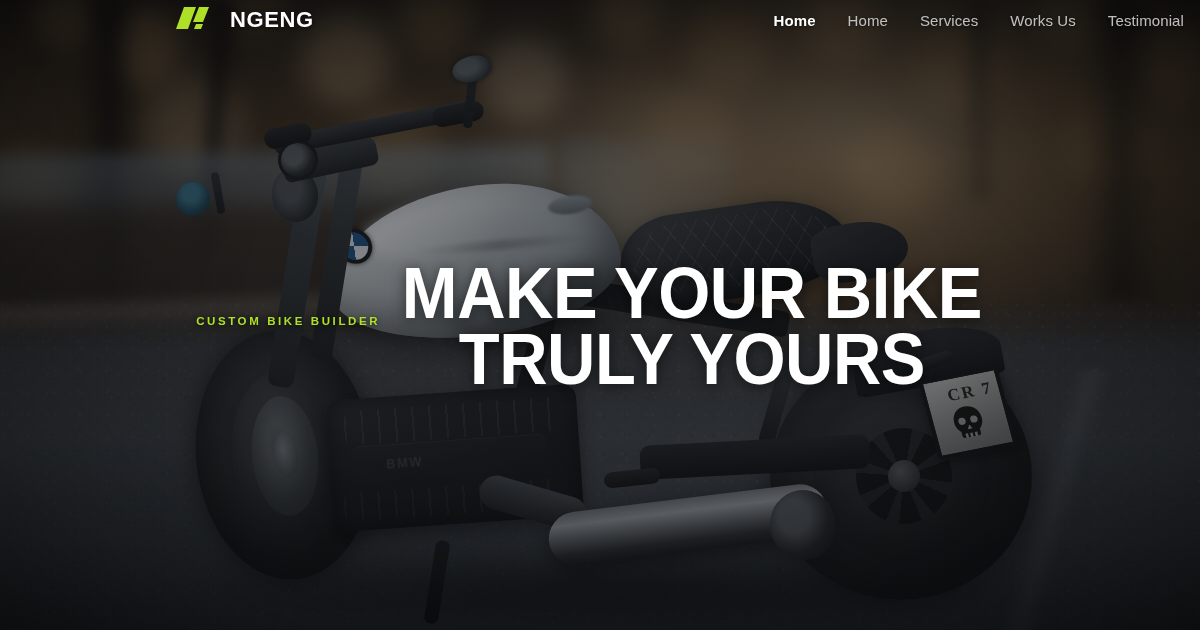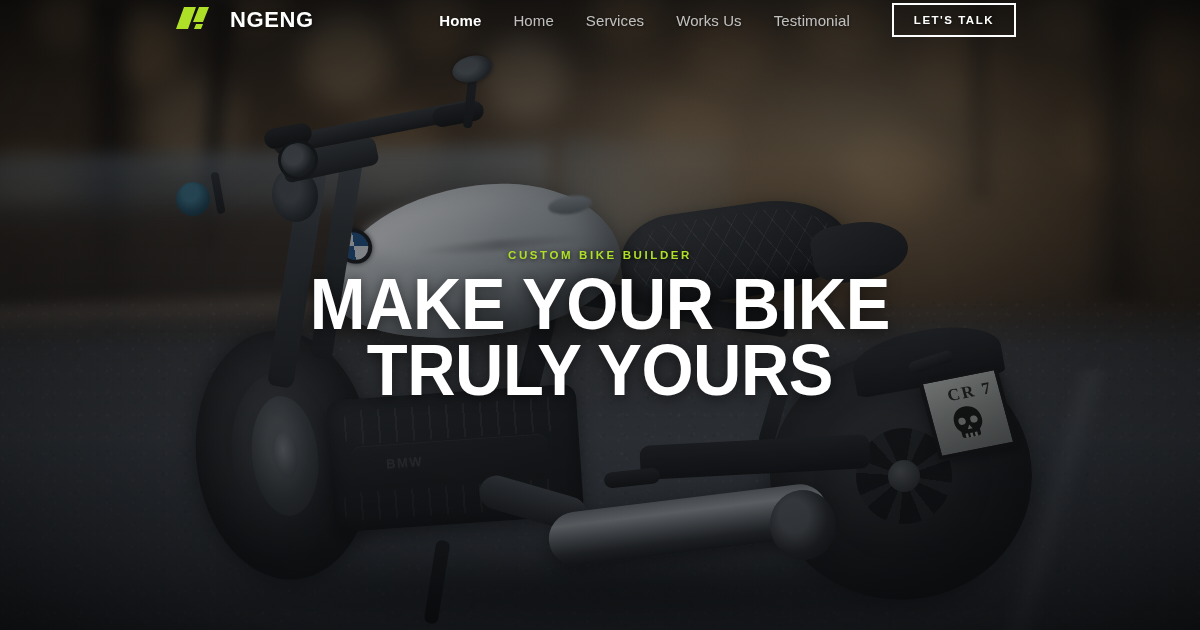--- a/index.html
+++ b/index.html
@@ -418,21 +418,21 @@
     border:2px solid #ffffff; color:#ffffff; background:transparent;
     font-size:11.5px; font-weight:700; letter-spacing:1.5px;
     padding:9px 20px; cursor:pointer; white-space:nowrap;
     font-family:"Liberation Sans", sans-serif;
     text-shadow:0 1px 3px rgba(0,0,0,.5);
   }
 
   
   .hero-copy{
     position:absolute; left:0; top:0; width:1200px; height:630px;
-    display:flex; flex-direction:column; align-items:center; justify-content:center;
+    display:flex; flex-direction:row; align-items:center; justify-content:center;
     z-index:15; padding-top:22px;
   }
   .eyebrow{
     color:#aee027; font-size:11.5px; font-weight:700; letter-spacing:2.6px;
     text-transform:uppercase; margin-bottom:10px;
     text-shadow:0 1px 5px rgba(0,0,0,.75);
   }
   .headline{
     color:#ffffff; text-align:center; line-height:.92;
     font-family:"Liberation Sans Narrow","Liberation Sans", sans-serif;
@@ -559,21 +559,20 @@
       </span>
       <span class="brand-name">NGENG</span>
     </a>
 
     <nav class="nav">
       <a class="nav-link active" href="#">Home</a>
       <a class="nav-link" href="#">Home</a>
       <a class="nav-link" href="#">Services</a>
       <a class="nav-link" href="#">Works Us</a>
       <a class="nav-link" href="#">Testimonial</a>
-      <button class="cta-talk">LET'S TALK</button>
     </nav>
   </header>
 
   <div class="hero-copy">
     <div class="eyebrow">CUSTOM BIKE BUILDER</div>
     <h1 class="headline">
       <span>MAKE YOUR BIKE</span>
       <span class="l2">TRULY YOURS</span>
     </h1>
   </div>

